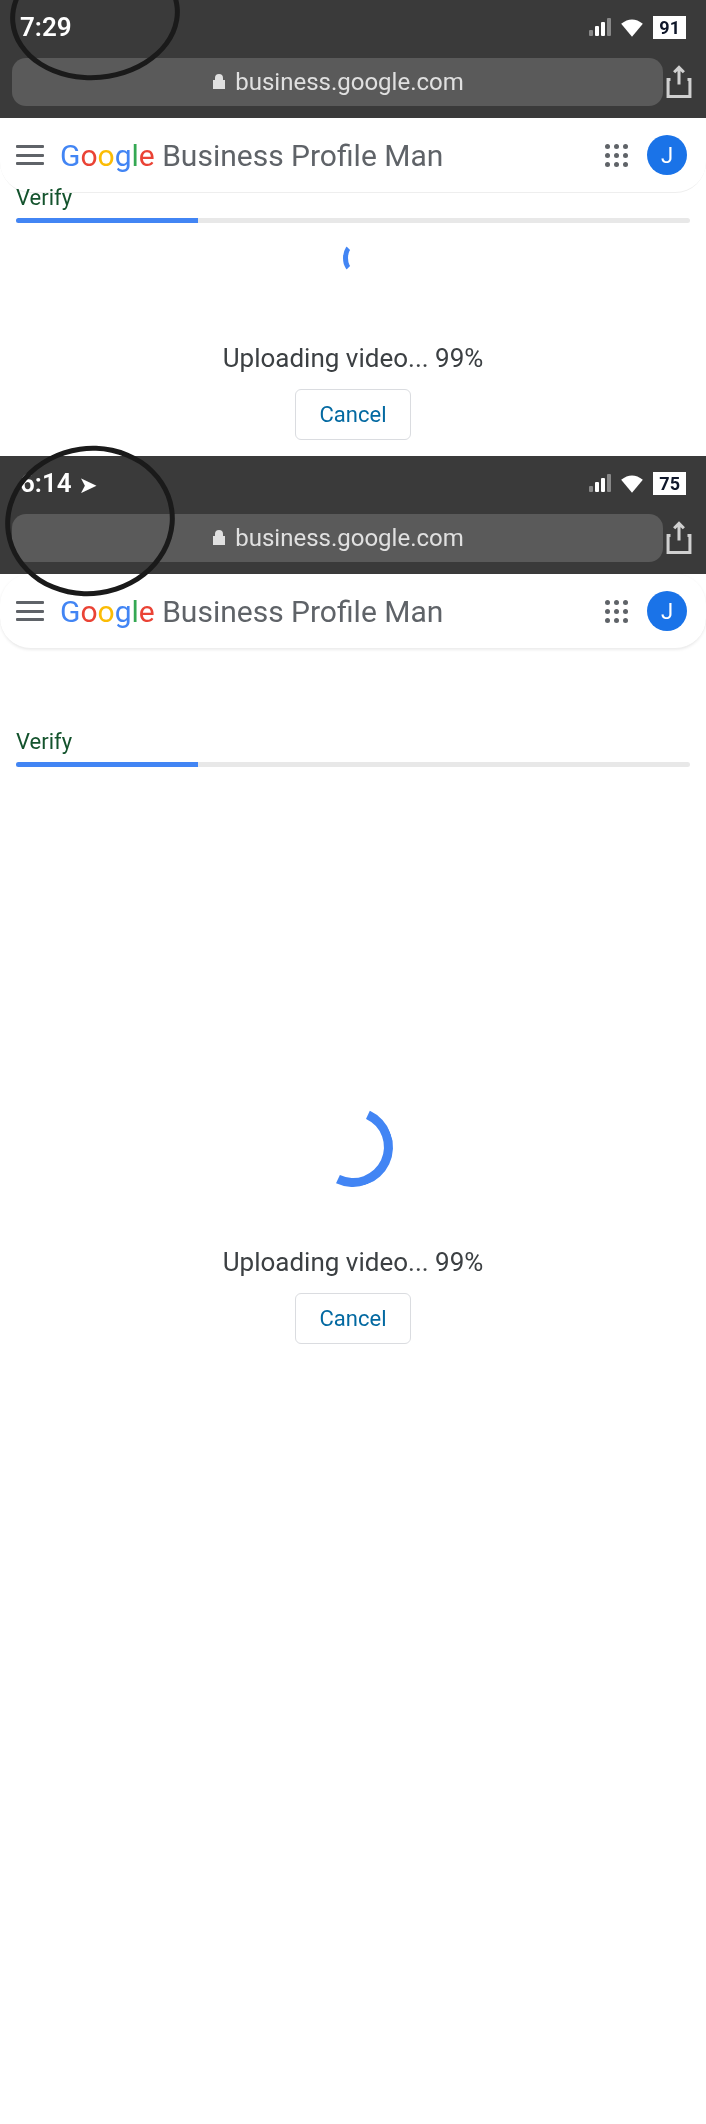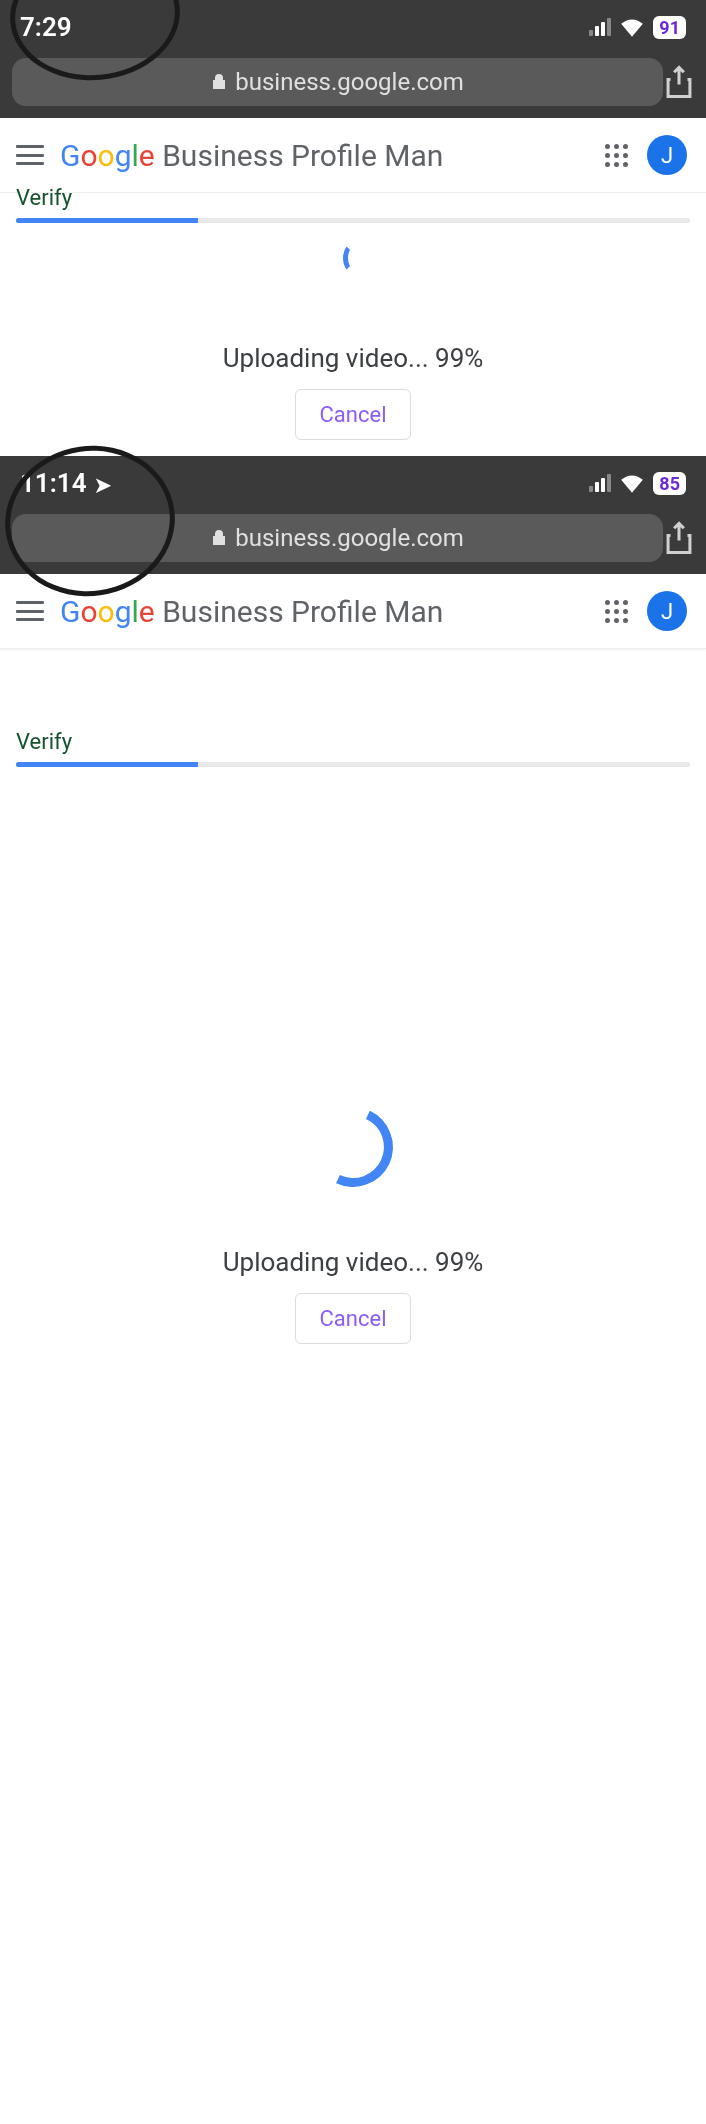--- a/index.html
+++ b/index.html
@@ -43,22 +43,22 @@
       border-radius: 1px;
     }
     .signal-bar.dim {
       background: rgba(255,255,255,0.4);
     }
     .wifi-icon, .battery-box {
       color: #fff;
     }
     .battery-box {
       background: #fff;
-      color: #6d28d9;
-      border-radius: 6px;
+      color: #0f172a;
+      border-radius: 0;
       padding: 1px 6px;
       font-size: 18px;
       font-weight: 700;
     }
     .location-arrow {
       font-size: 20px;
       margin-left: 8px;
     }
     
     .url-bar-container {
@@ -81,20 +81,21 @@
       font-size: 24px;
     }
     
     .app-header {
       background: #fff;
       padding: 14px 16px;
       display: flex;
       align-items: center;
       gap: 16px;
       border-bottom: 1px solid #eee;
+      border-radius: 31px;
     }
     .menu-icon {
       width: 28px;
       height: 20px;
       display: flex;
       flex-direction: column;
       justify-content: space-between;
     }
     .menu-line {
       height: 3px;
@@ -206,21 +207,21 @@
       color: #3c4043;
       padding: 50px 0 16px 0;
     }
     .cancel-btn {
       display: block;
       margin: 0 auto;
       padding: 12px 24px;
       background: #fff;
       border: 1px solid #dadce0;
       border-radius: 6px;
-      color: #8b5cf6;
+      color: #0369a1;
       font-size: 22px;
       cursor: pointer;
     }
     .section {
       position: relative;
     }
     .section-1 {
       padding-bottom: 16px;
     }
     .section-2 .verify-tab {
@@ -319,33 +320,33 @@
 
   <div class="upload-status">Uploading video... 99%</div>
   <button class="cancel-btn">Cancel</button>
 </div>
 
 <div class="section section-2">
   <div class="circle-annotation" style="width:170px;height:150px;top:-10px;left:5px;transform:rotate(-8deg);"></div>
 
   <div class="status-bar">
     <div class="status-time">
-      <span>11:14</span><span class="location-arrow">➤</span>
+      <span>6:14</span><span class="location-arrow">➤</span>
     </div>
     <div class="status-right">
       <div class="signal-bars">
         <div class="signal-bar dim" style="height:6px"></div>
         <div class="signal-bar" style="height:10px"></div>
         <div class="signal-bar" style="height:14px"></div>
         <div class="signal-bar dim" style="height:18px"></div>
       </div>
       <svg class="wifi-icon" width="26" height="20" viewBox="0 0 24 18">
         <path d="M12 18 L2 6 Q12 -2 22 6 Z" fill="#fff"></path>
       </svg>
-      <div class="battery-box">85</div>
+      <div class="battery-box">75</div>
     </div>
   </div>
 
   <div class="url-bar-container">
     <div class="url-bar">
       <svg width="16" height="18" viewBox="0 0 16 18">
           <path d="M4 7 V5 a4 4 0 0 1 8 0 V7 M2 7 h12 v9 H2 Z" fill="#e0e0e0"></path>
         </svg>
       <span>business.google.com</span>
     </div>

